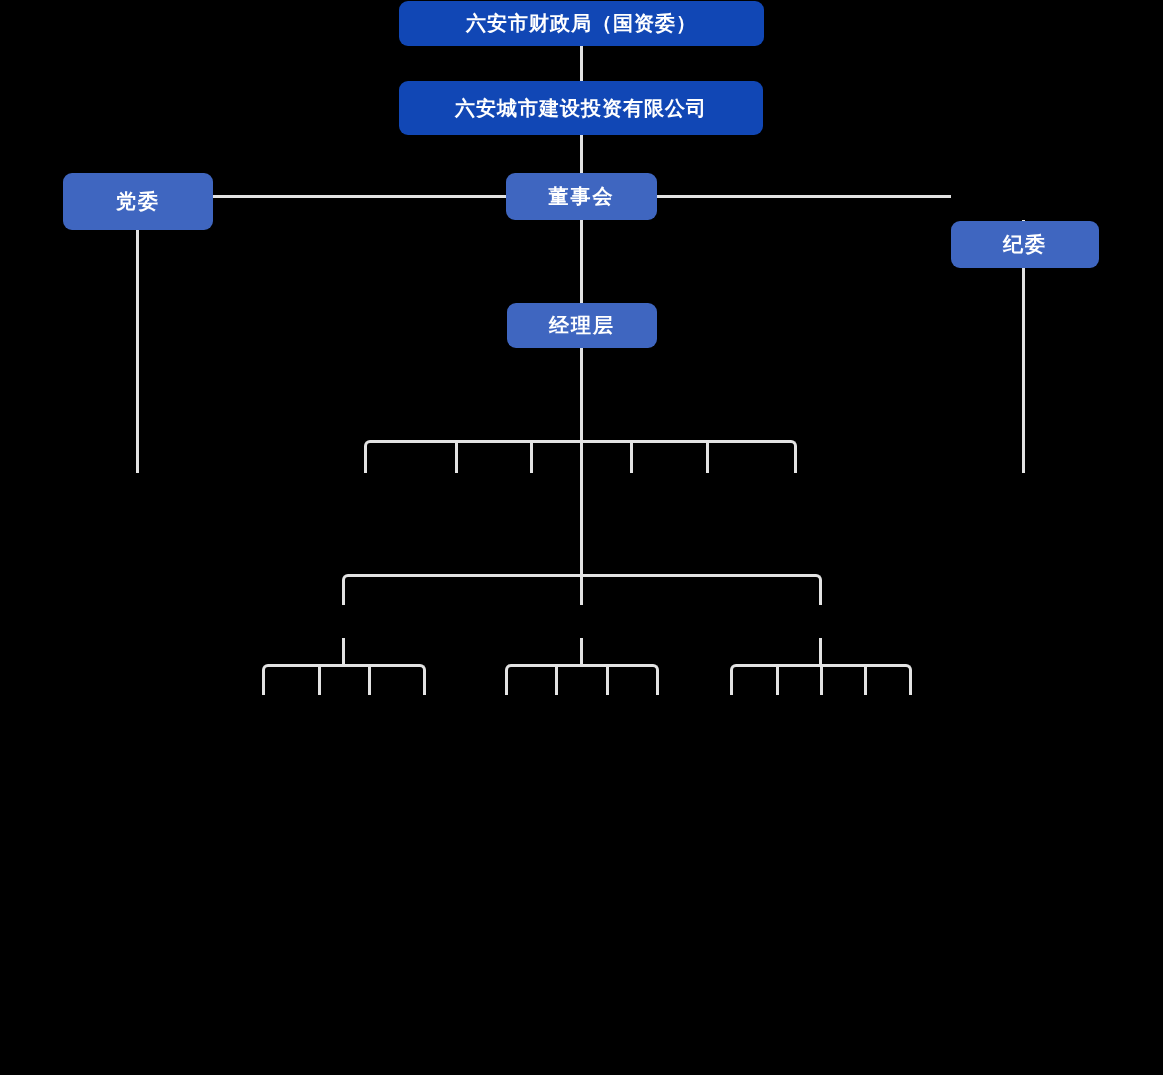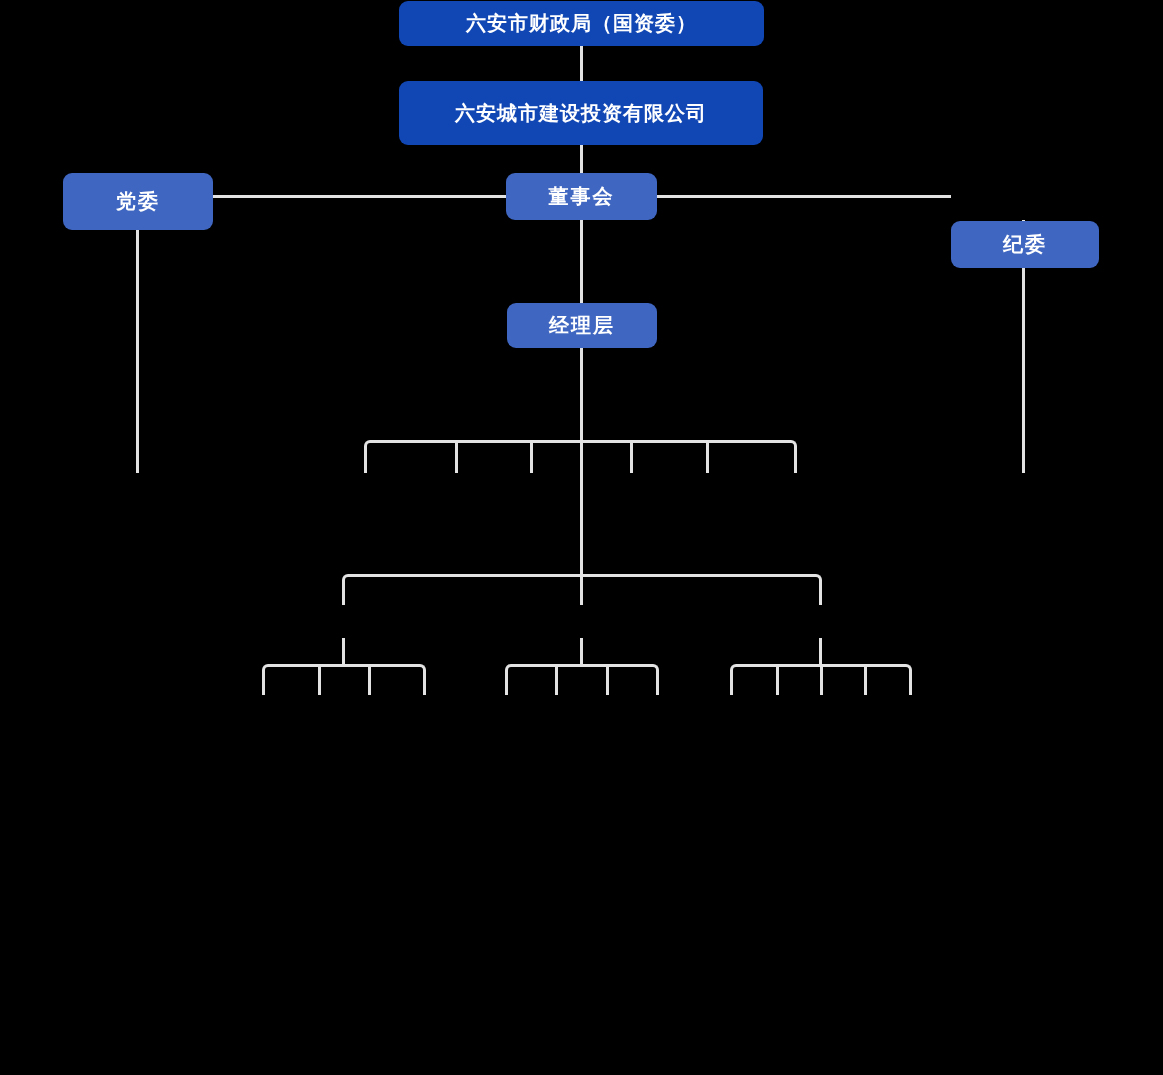--- a/index.html
+++ b/index.html
@@ -50,21 +50,21 @@
     letter-spacing: 1px;
   }
   .node.secondary {
     background: var(--secondary, #3f66c0);
     font-size: 20px;
     letter-spacing: 2px;
   }
 
   
   #node-root        { left: 399px; top: 1px;   width: 365px; height: 45px; }
-  #node-company     { left: 399px; top: 81px;  width: 364px; height: 64px; }
+  #node-company     { left: 399px; top: 81px;  width: 364px; height: 54px; }
   #node-party       { left: 63px;  top: 173px; width: 150px; height: 57px; }
   #node-board       { left: 506px; top: 173px; width: 151px; height: 47px; border-radius: 9px; }
   #node-discipline  { left: 951px; top: 173px; width: 148px; height: 47px; margin-top: 48px; }
   #node-management  { left: 507px; top: 303px; width: 150px; height: 45px; }
 
   
   #l-root-company      { left: 580px;  top: 45px;  height: 37px; }
   #l-company-board     { left: 580px;  top: 127px; height: 46px; }
   #l-party-board       { left: 213px;  top: 195px; width: 293px; }
   #l-board-discipline  { left: 657px;  top: 195px; width: 294px; }

